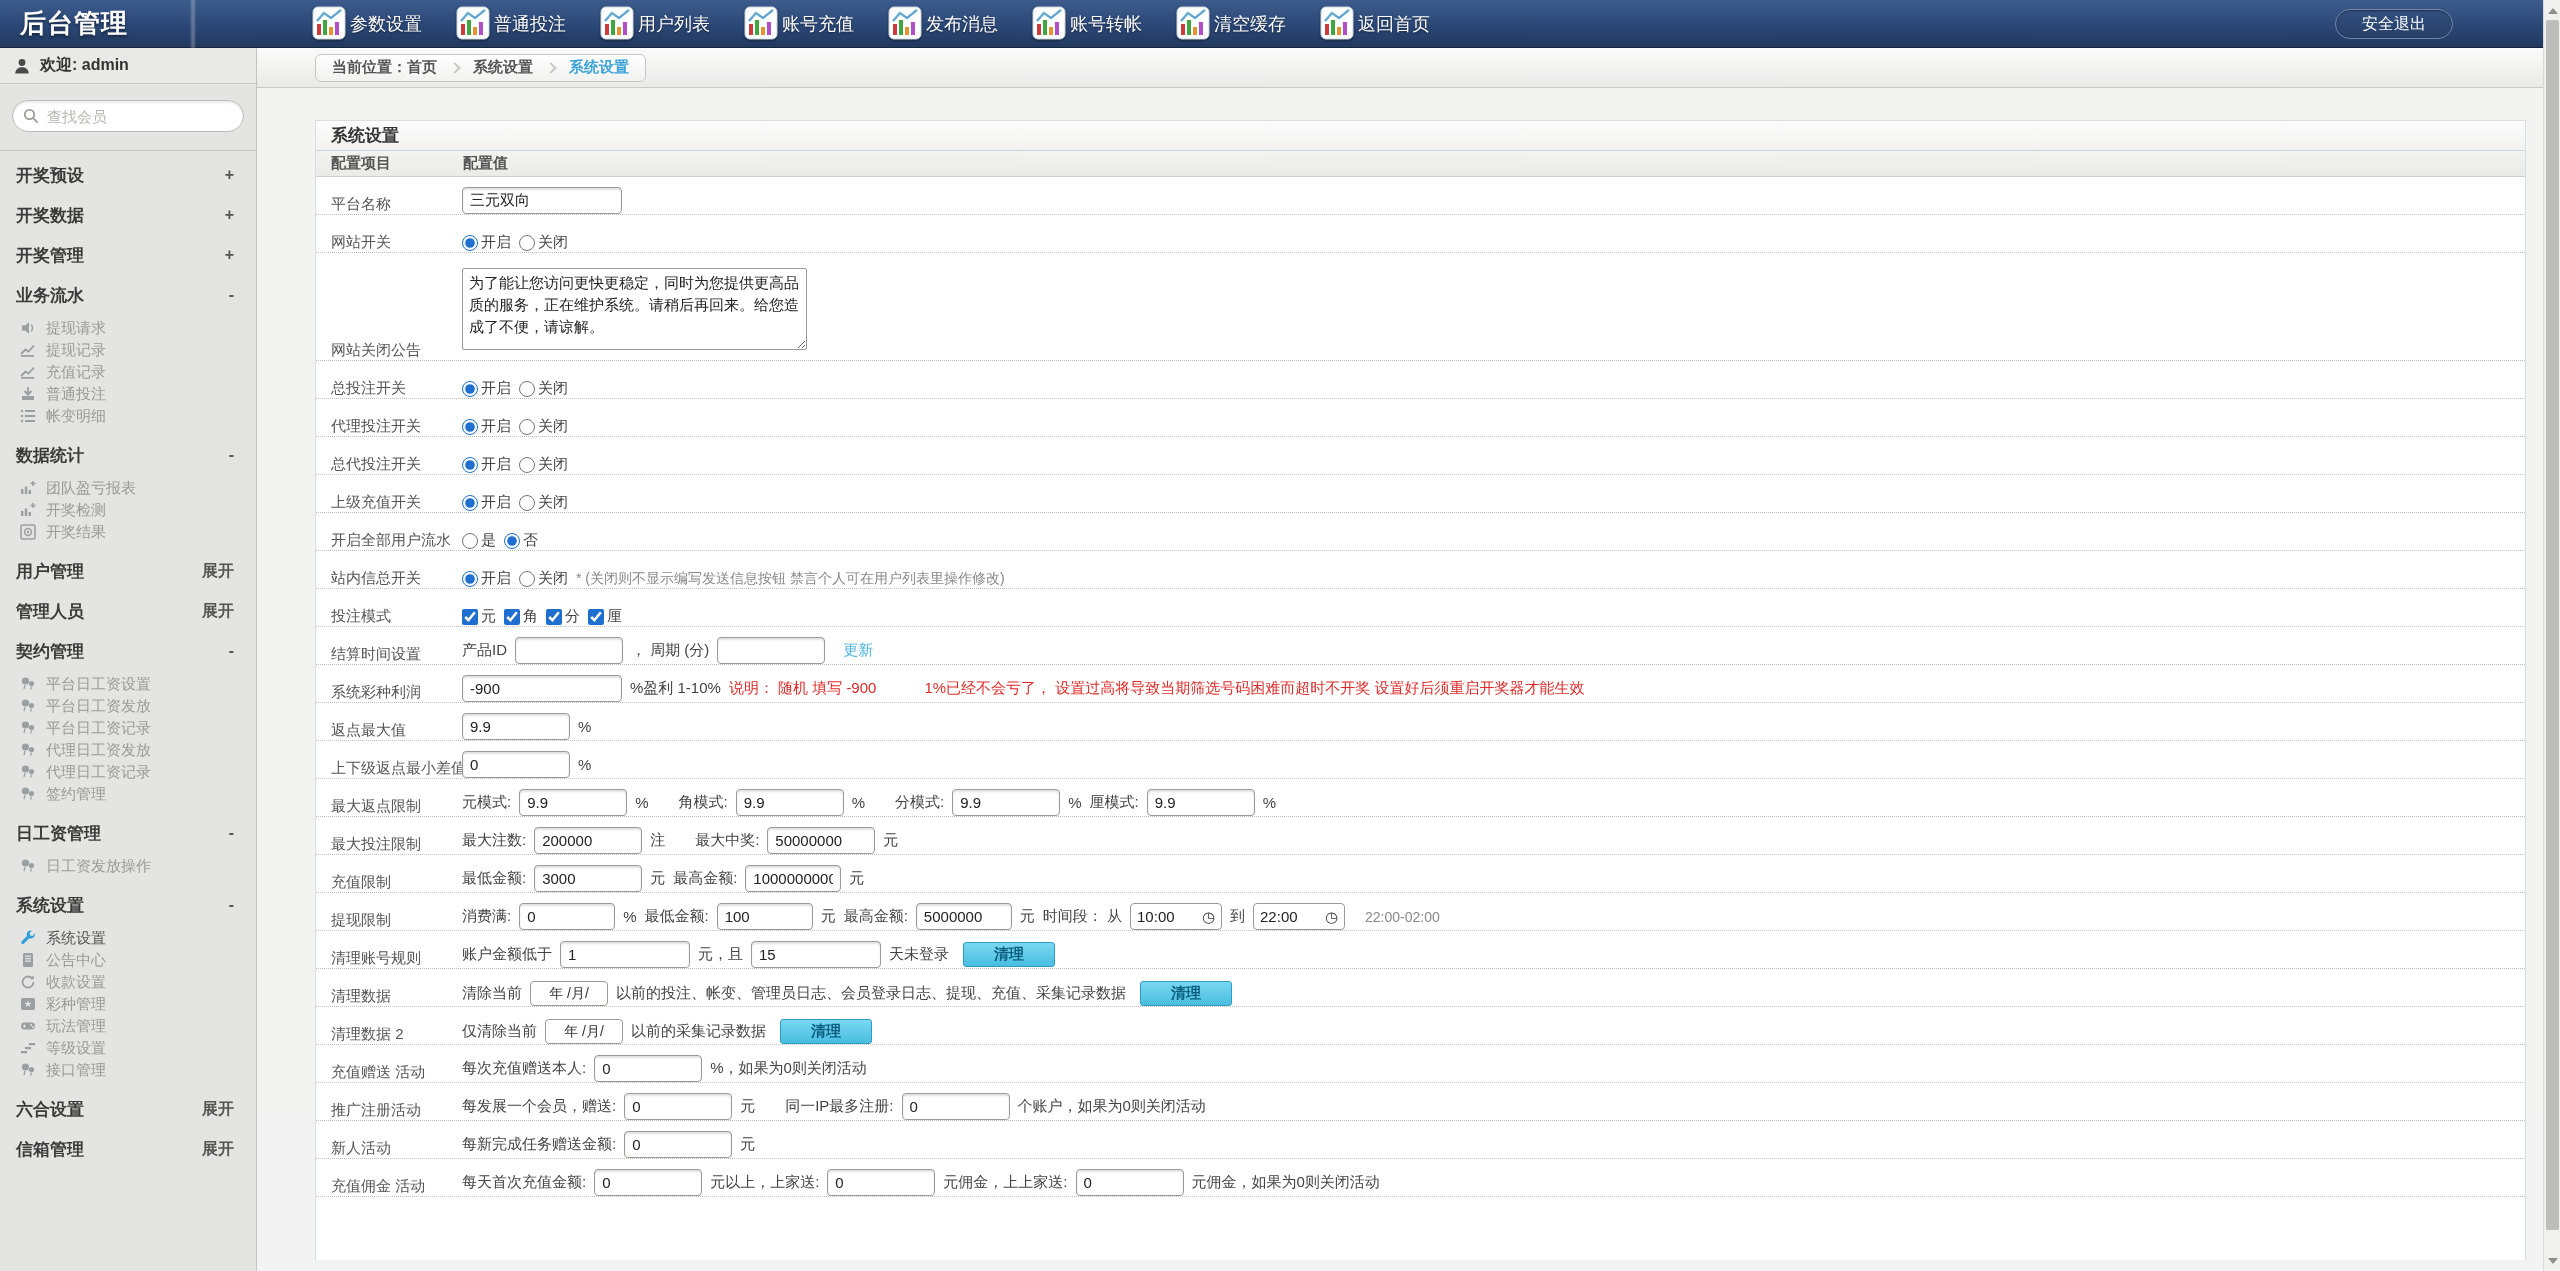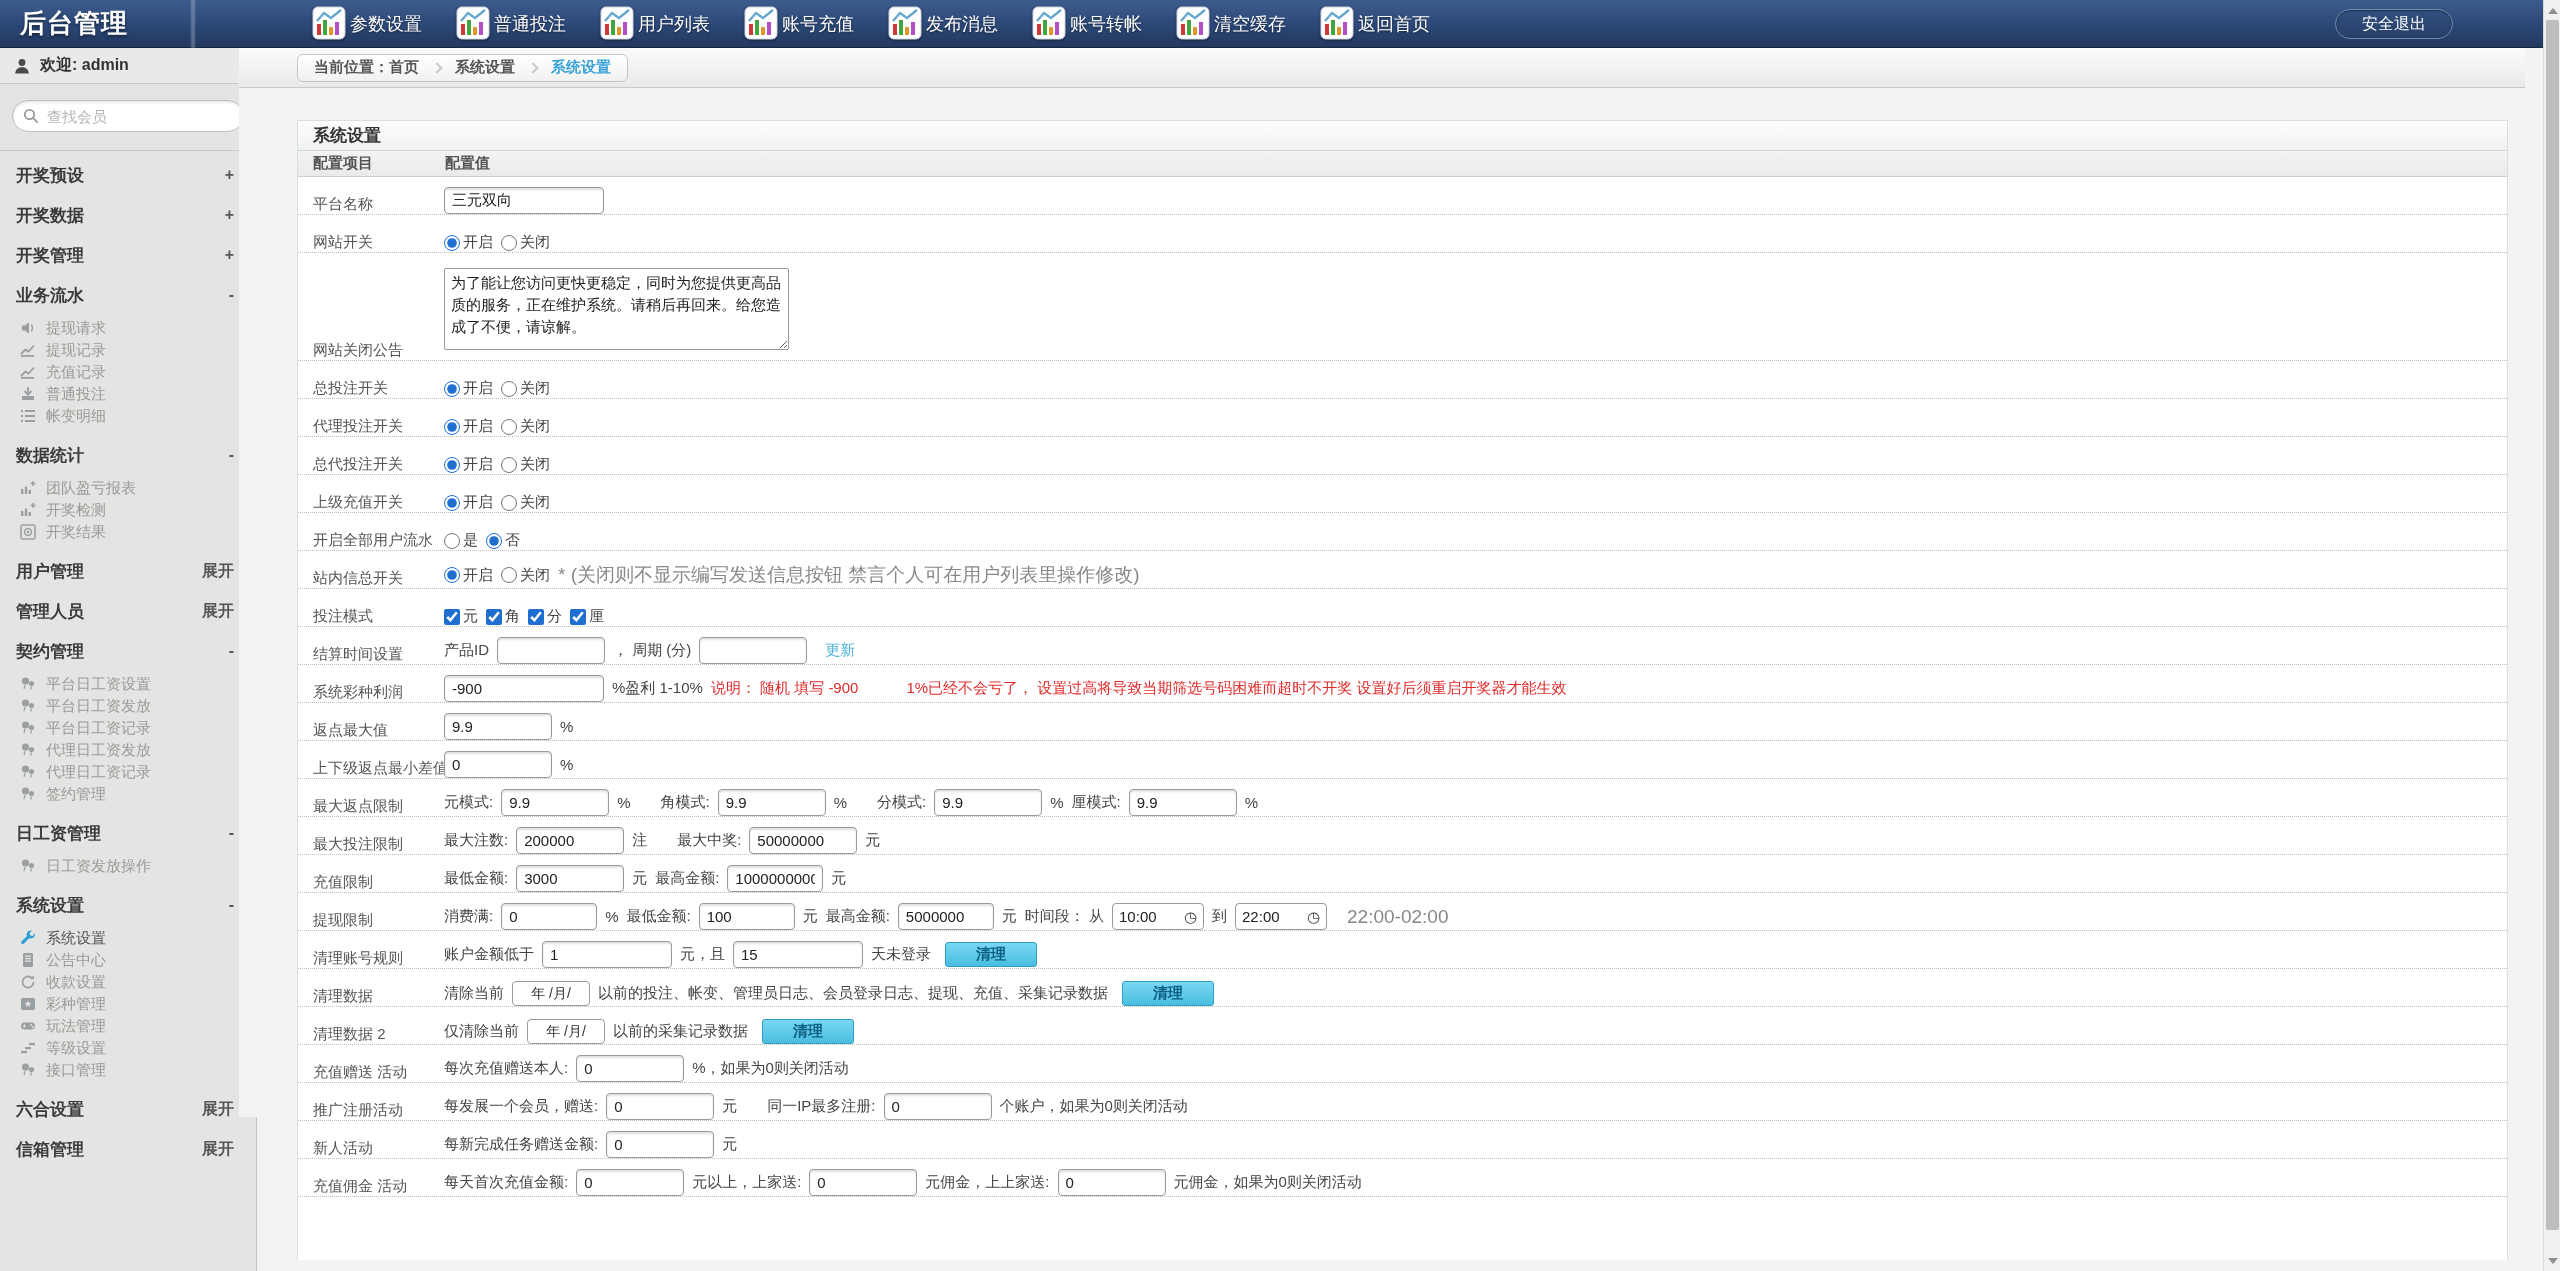--- a/index.html
+++ b/index.html
@@ -45,21 +45,21 @@
   .menu { padding-top:4px; }
   .menu-group { height:40px; display:flex; align-items:center; justify-content:space-between; padding:0 22px 0 16px; cursor:pointer; }
   .menu-group .glabel { font-size:17px; font-weight:bold; color:#3a3a3a; }
   .menu-group .gind { font-size:16px; color:#555; font-weight:bold; }
   .menu-sub { padding:2px 0 8px 0; }
   .menu-child { height:22px; display:flex; align-items:center; padding-left:20px; color:#9a9a98; font-size:15px; cursor:pointer; }
   .menu-child .cicon { width:16px; height:16px; margin-right:10px; display:inline-flex; }
   .menu-child.active { color:#555; }
 
   
-  .main { position:absolute; left:239px; top:48px; width:2286px; height:1069px; background:#f3f3f2; }
+  .main { position:absolute; left:257px; top:48px; width:2286px; height:1069px; background:#f3f3f2; }
   .crumb-bar { height:40px; background:linear-gradient(#fbfbfb,#e9e9e8); border-bottom:1px solid #c9c9c7;
     display:flex; align-items:center; padding-left:58px; }
   .crumb-box { display:flex; align-items:center; height:28px; background:linear-gradient(#ffffff,#f1f1f0);
     border:1px solid #c6c6c4; border-radius:6px; padding:0 16px; }
   .crumb-prefix { color:#555; font-weight:bold; font-size:15px; }
   .crumb-item { color:#555; font-weight:bold; font-size:15px; cursor:pointer; }
   .crumb-item.last { color:#3ba3d8; }
   .crumb-sep { width:8px; height:8px; border-top:2px solid #c9c9c7; border-right:2px solid #c9c9c7;
     transform:rotate(45deg); margin:0 14px; }
 
@@ -69,21 +69,21 @@
   .thead { height:26px; display:flex; align-items:center; background:linear-gradient(#f3f3f2,#eaeae9);
     border-bottom:1px solid #cfcfcd; font-weight:bold; color:#555; font-size:15px; }
   .thead .th1 { width:146px; padding-left:15px; }
   .thead .th2 { padding-left:1px; }
 
   .row { display:flex; min-height:38px; border-bottom:1px dotted #bfbfbd; align-items:flex-end; }
   .row.tall { min-height:108px; }
   .row-label { width:146px; padding-left:15px; display:flex; align-items:center; color:#555; font-size:15px; flex:none; white-space:nowrap; }
   .row-value { flex:1; display:flex; align-items:center; gap:8px; flex-wrap:nowrap; padding-right:20px; }
   .seg-text { color:#444; font-size:15px; white-space:nowrap; }
-  .seg-note { color:#888; font-size:19px; white-space:nowrap; }
+  .seg-note { color:#888; font-size:14px; white-space:nowrap; }
   .seg-red { color:#e02b2b; font-size:15px; white-space:nowrap; }
   .seg-red.gap { margin-left:40px; }
   .ipt { height:27px; border:1px solid #9a9a98; border-radius:4px; padding:0 7px; font-size:15px; color:#222;
     box-shadow:inset 0 2px 2px rgba(0,0,0,.12); outline:none; background:#fff; font-family:inherit; }
   .tarea { width:345px; height:82px; border:1px solid #9a9a98; border-radius:2px; padding:3px 6px; font-size:15px;
     color:#222; line-height:1.45; resize:both; outline:none; font-family:inherit; margin:10px 0; }
   .radio-wrap,.check-wrap { display:flex; align-items:center; gap:3px; cursor:pointer; color:#444; font-size:15px; white-space:nowrap; }
   .radio-wrap input,.check-wrap input { width:16px; height:16px; accent-color:#1e6fd0; cursor:pointer; margin:0; }
   .btn-clean { display:inline-flex; align-items:center; height:25px; padding:0 30px; margin-left:6px;
     background:linear-gradient(#79d8f1,#49bde0); border:1px solid #2f9dc2; border-radius:3px;

